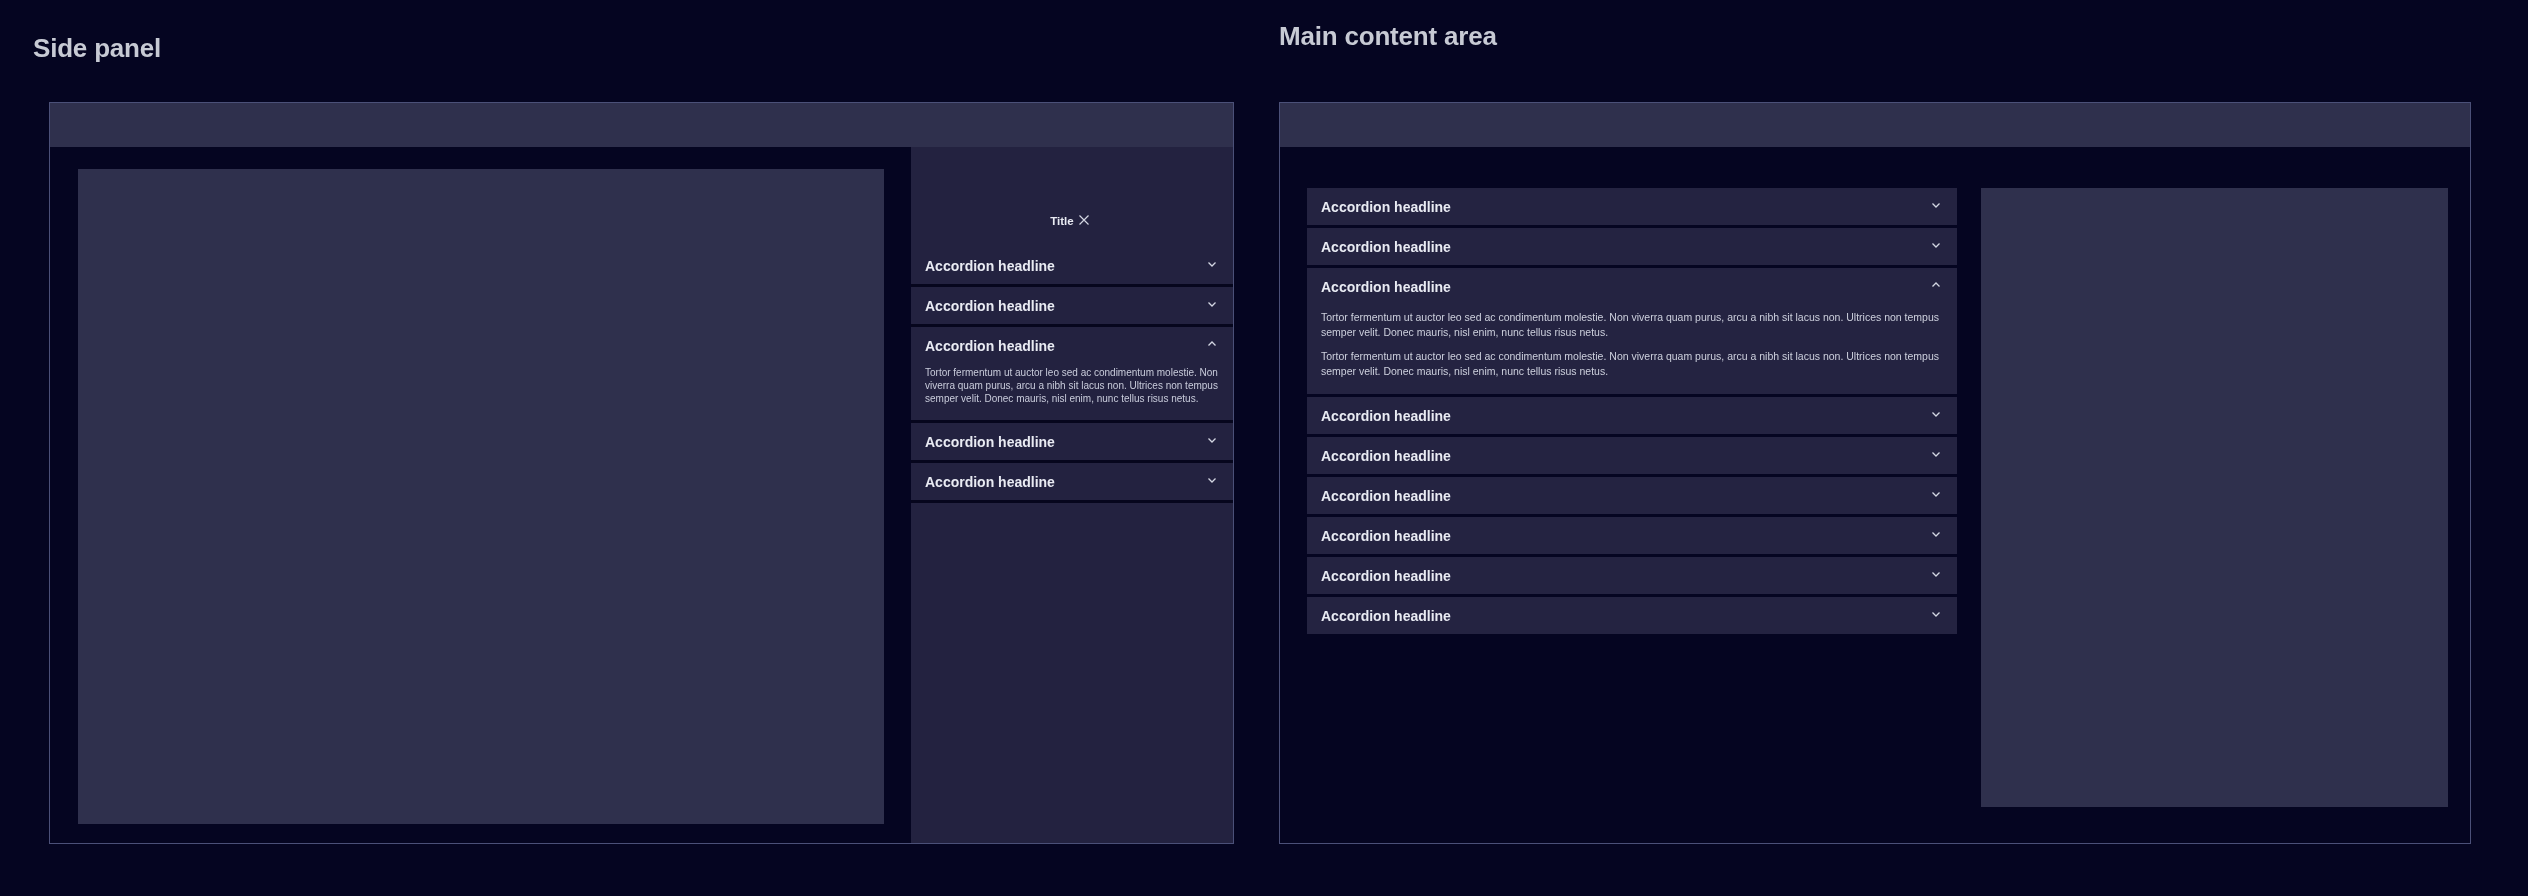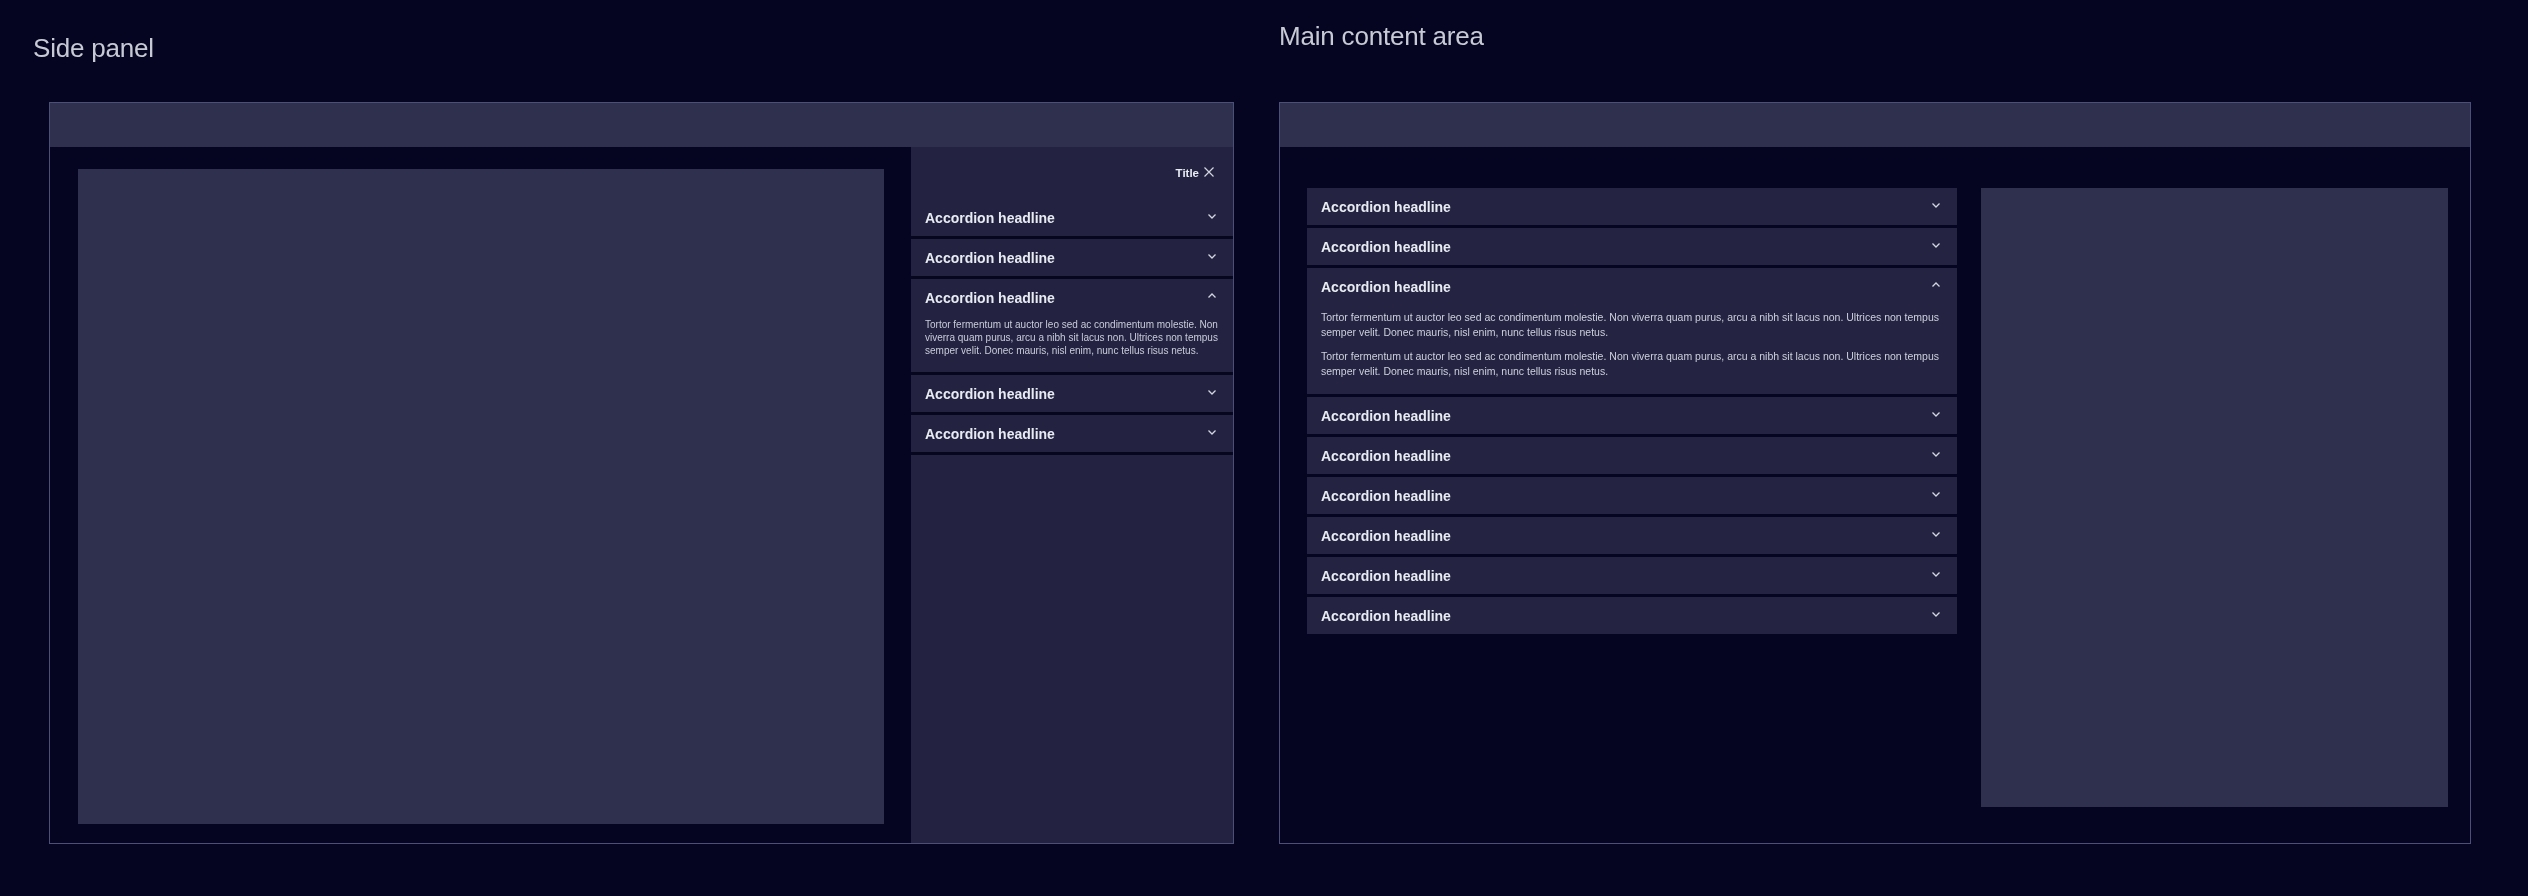--- a/index.html
+++ b/index.html
@@ -6,21 +6,21 @@
   html,body { width:2528px; height:896px; }
   body {
     background:#050521;
     font-family:"Liberation Sans", sans-serif;
     position:relative;
     overflow:hidden;
   }
   .section-heading {
     position:absolute;
     font-size:26px;
-    font-weight:400;
+    font-weight:700;
     letter-spacing:-0.2px;
     color:#c7cad4;
   }
   #side-heading { left:33px; top:33px; }
   #main-heading { left:1279px; top:21px; }
 
   .demo-frame {
     position:absolute;
     top:102px;
     border:1px solid #4b5078;
@@ -38,22 +38,23 @@
   }
   #side-placeholder { left:28px; top:66px; width:806px; height:655px; }
   #main-placeholder { left:701px; top:85px; width:467px; height:619px; }
 
   
   .drawer {
     position:absolute; top:44px; bottom:0; right:0; width:322px;
     background:#232240;
   }
   .drawer-title-row {
-    height:52px; display:flex; align-items:center; justify-content:flex-end;
+    height:52px; display:flex; align-items:center; justify-content:center;
     padding:16px 14px;
+    margin-top:48px;
   }
   .drawer-title {
     font-size:11.5px; font-weight:700; color:#e9ebf3;
   }
   .icon-btn {
     width:20px; height:20px; display:flex; align-items:center; justify-content:center;
     background:transparent; border:none; cursor:pointer; padding:0;
   }
   .d-acc-item { border-bottom:3px solid #06061d; }
   .d-acc-header {

